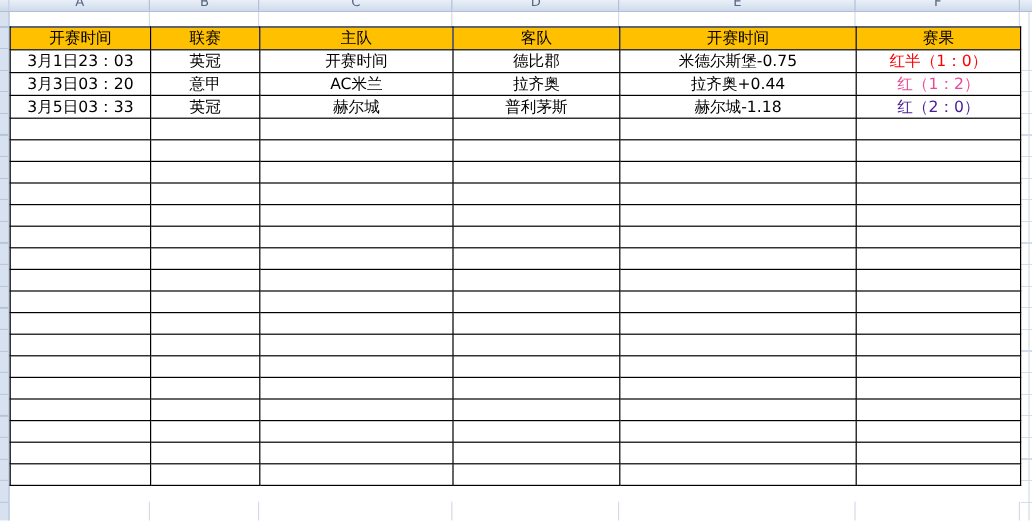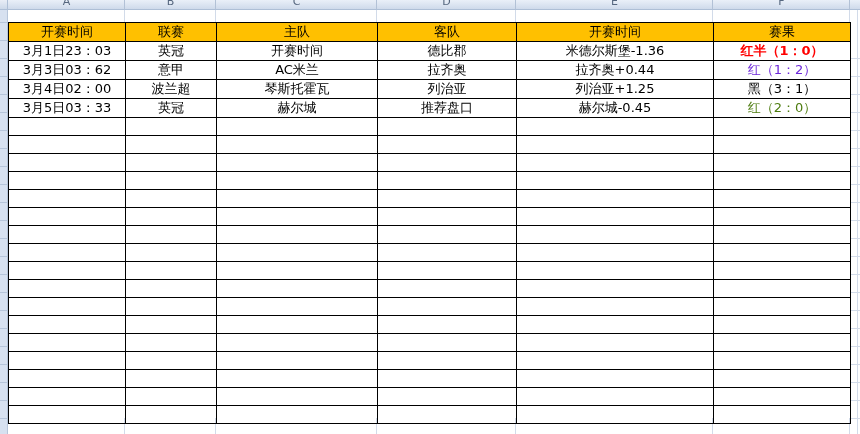--- a/index.html
+++ b/index.html
@@ -102,46 +102,38 @@
           <th>开赛时间</th>
           <th>赛果</th>
         </tr>
       </thead>
     <tbody id="sheetBody">
         <tr>
           <td>3月1日23：03</td>
           <td>英冠</td>
           <td>开赛时间</td>
           <td>德比郡</td>
-          <td>米德尔斯堡-1.36</td>
-          <td style="color: rgb(255, 0, 0); font-weight: bold;">红半（1：0）</td>
-        </tr>
-        <tr>
-          <td>3月3日03：62</td>
+          <td>米德尔斯堡-0.75</td>
+          <td style="color: rgb(255, 0, 0);">红半（1：0）</td>
+        </tr>
+        <tr>
+          <td>3月3日03：20</td>
           <td>意甲</td>
           <td>AC米兰</td>
           <td>拉齐奥</td>
           <td>拉齐奥+0.44</td>
-          <td style="color: #6d28d9;">红（1：2）</td>
-        </tr>
-        <tr>
-          <td>3月4日02：00</td>
-          <td>波兰超</td>
-          <td>琴斯托霍瓦</td>
-          <td>列治亚</td>
-          <td>列治亚+1.25</td>
-          <td style="color: rgb(0, 0, 0);">黑（3：1）</td>
+          <td style="color: #ec4899;">红（1：2）</td>
         </tr>
         <tr>
           <td>3月5日03：33</td>
           <td>英冠</td>
           <td>赫尔城</td>
-          <td>推荐盘口</td>
-          <td>赫尔城-0.45</td>
-          <td style="color: #4d7c0f;">红（2：0）</td>
+          <td>普利茅斯</td>
+          <td>赫尔城-1.18</td>
+          <td style="color: #4c1d95;">红（2：0）</td>
         </tr>
         <tr>
           <td>&nbsp;</td>
           <td>&nbsp;</td>
           <td>&nbsp;</td>
           <td>&nbsp;</td>
           <td>&nbsp;</td>
           <td>&nbsp;</td>
         </tr>
         <tr>

